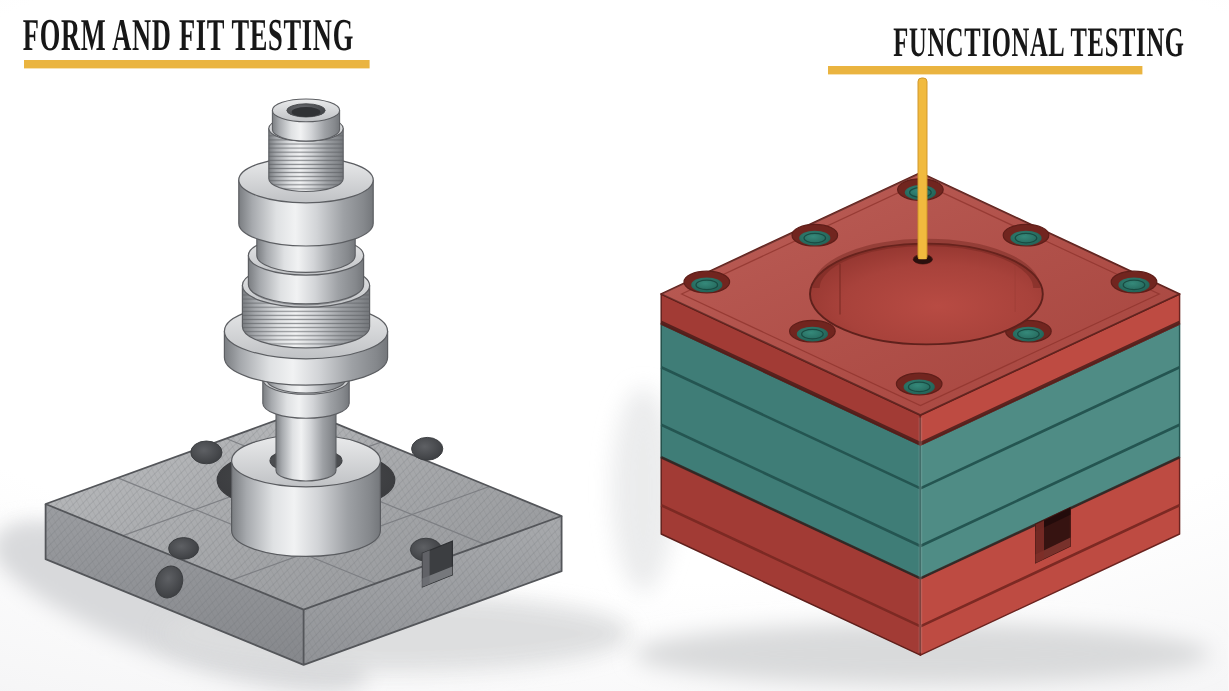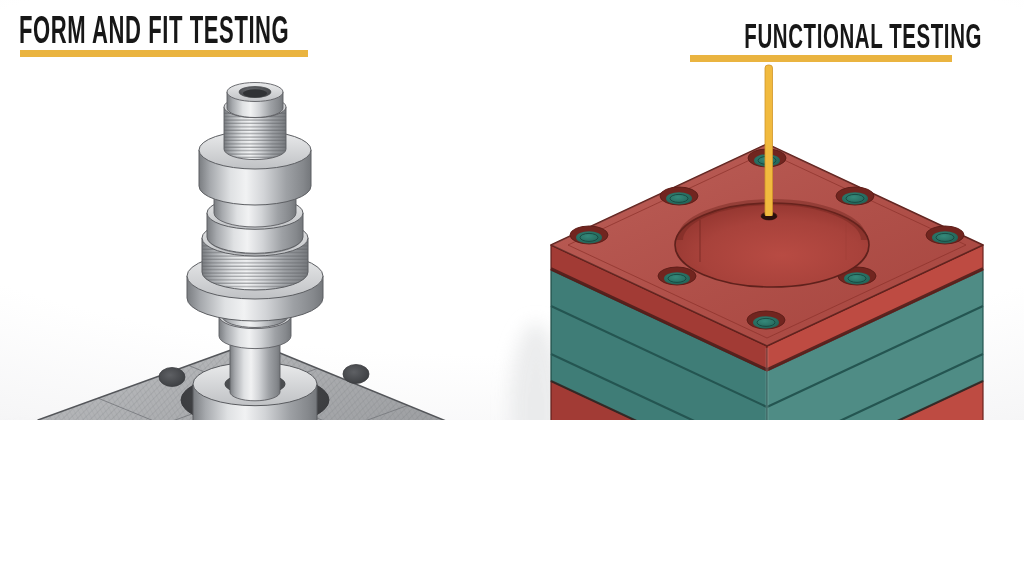--- a/index.html
+++ b/index.html
@@ -1,19 +1,19 @@
 <!DOCTYPE html>
 <html><head>
 <meta charset="utf-8">
 <style>
   html,body{margin:0;padding:0;background:#ffffff;}
   .stage{
-    position:relative;width:1024px;height:420px;overflow:hidden;
+    position:relative;width:1024px;height:576px;overflow:hidden;
     background:radial-gradient(ellipse 120% 90% at 50% 35%, #ffffff 55%, #f6f6f7 82%, #ededef 100%);
-    font-family:Liberation Sans, sans-serif;
+    font-family:Liberation Serif, serif;
   }
   .stage svg{position:absolute;left:0;top:0;}
   .title{
     position:absolute;font-weight:700;color:#171717;line-height:1;
     white-space:nowrap;letter-spacing:1px;
   }
   .title-left{left:19px;top:11px;font-size:38px;transform:scaleX(.58);transform-origin:left top;}
   .title-right{left:690px;top:18px;width:262px;text-align:center;font-size:35px;transform:scaleX(.585);transform-origin:center top;}
 </style>
 </head>

